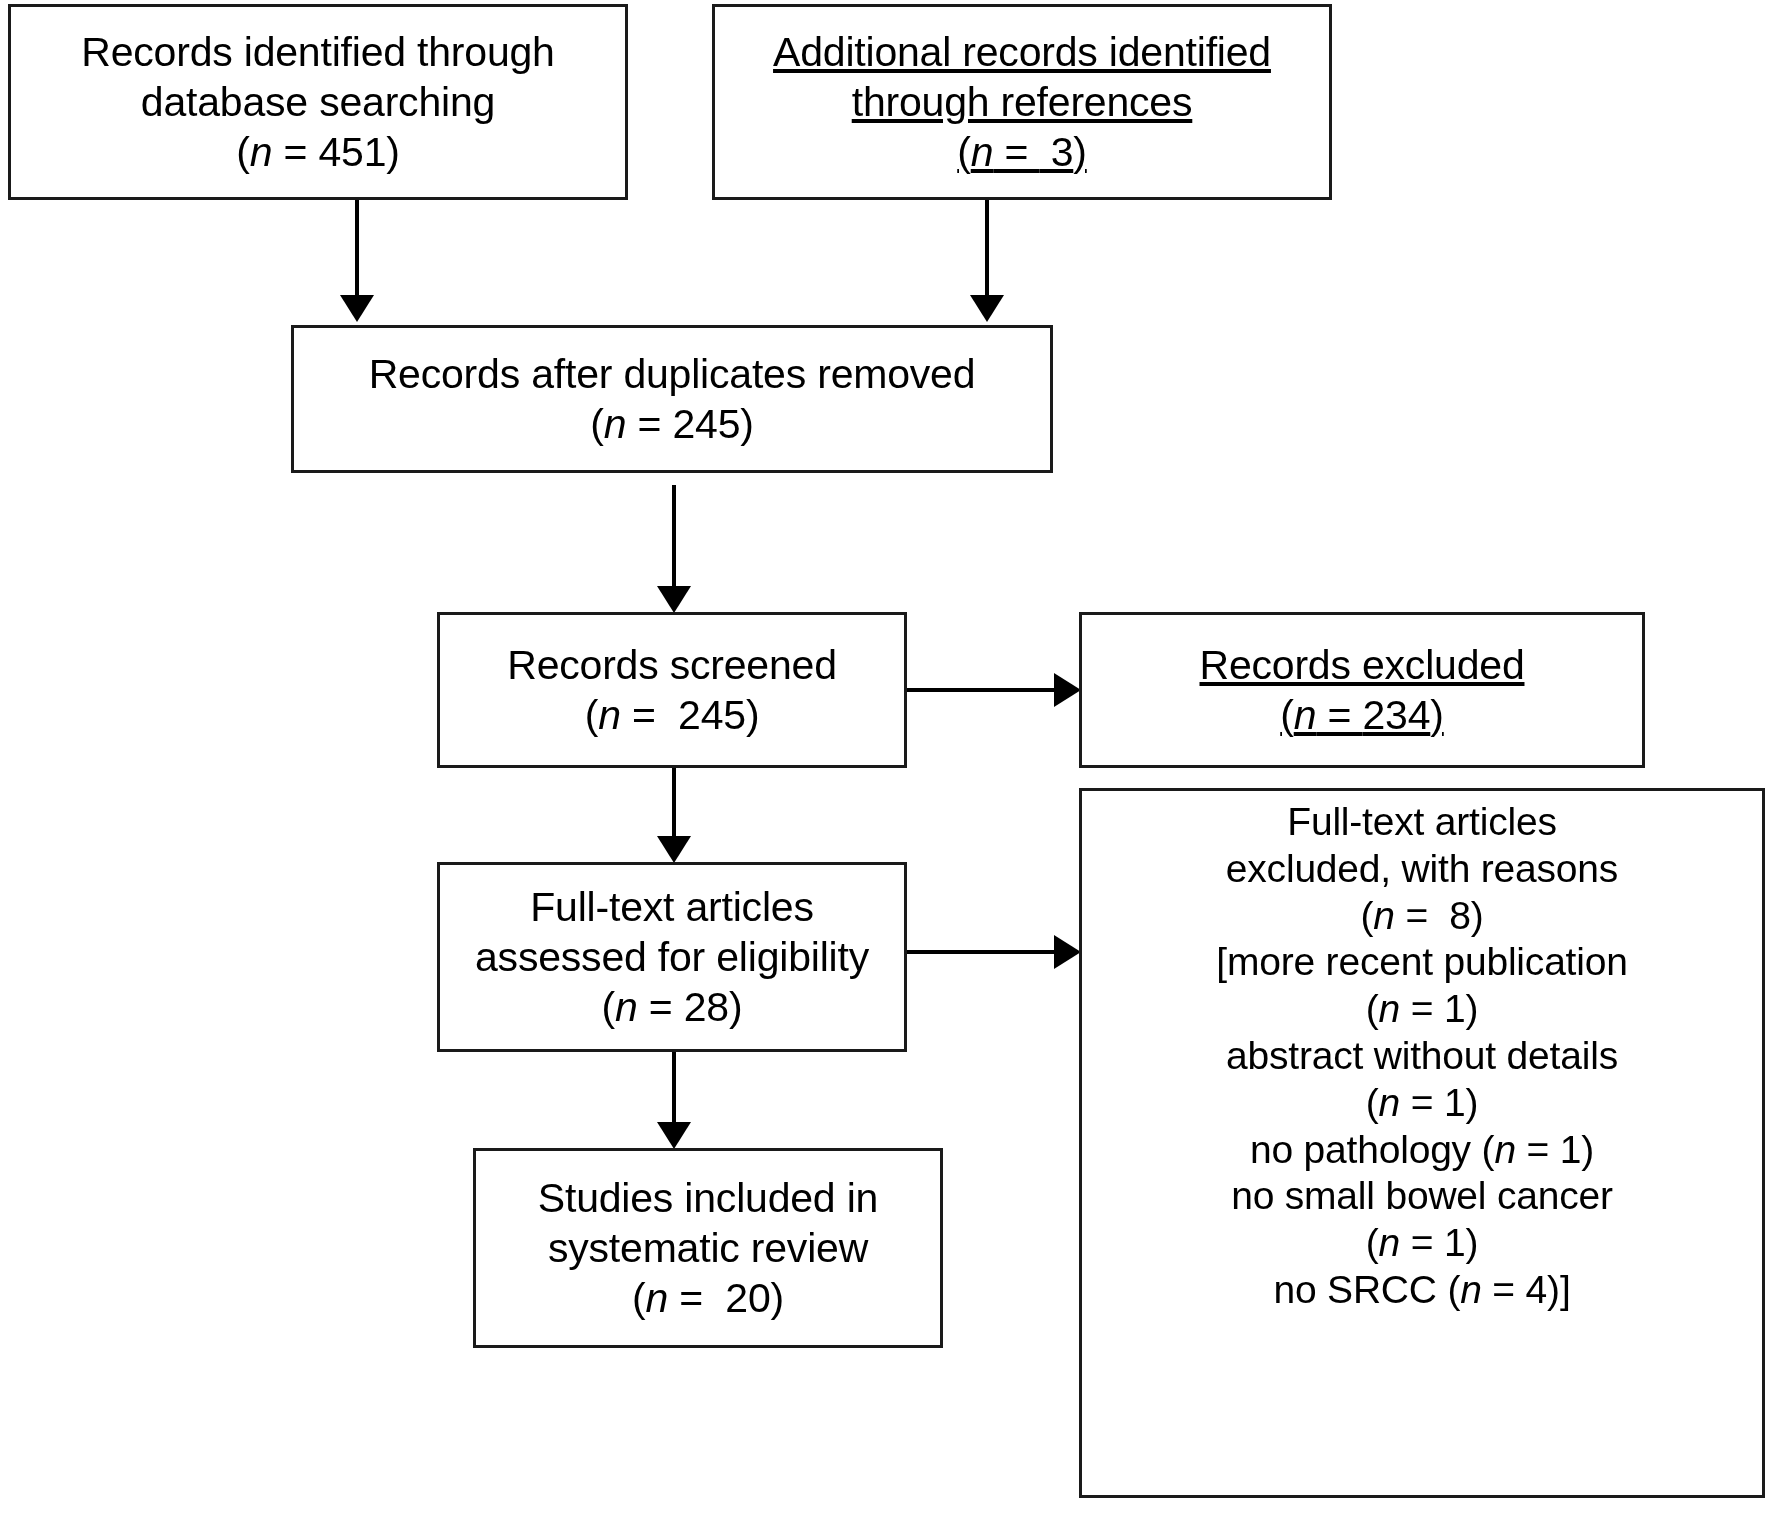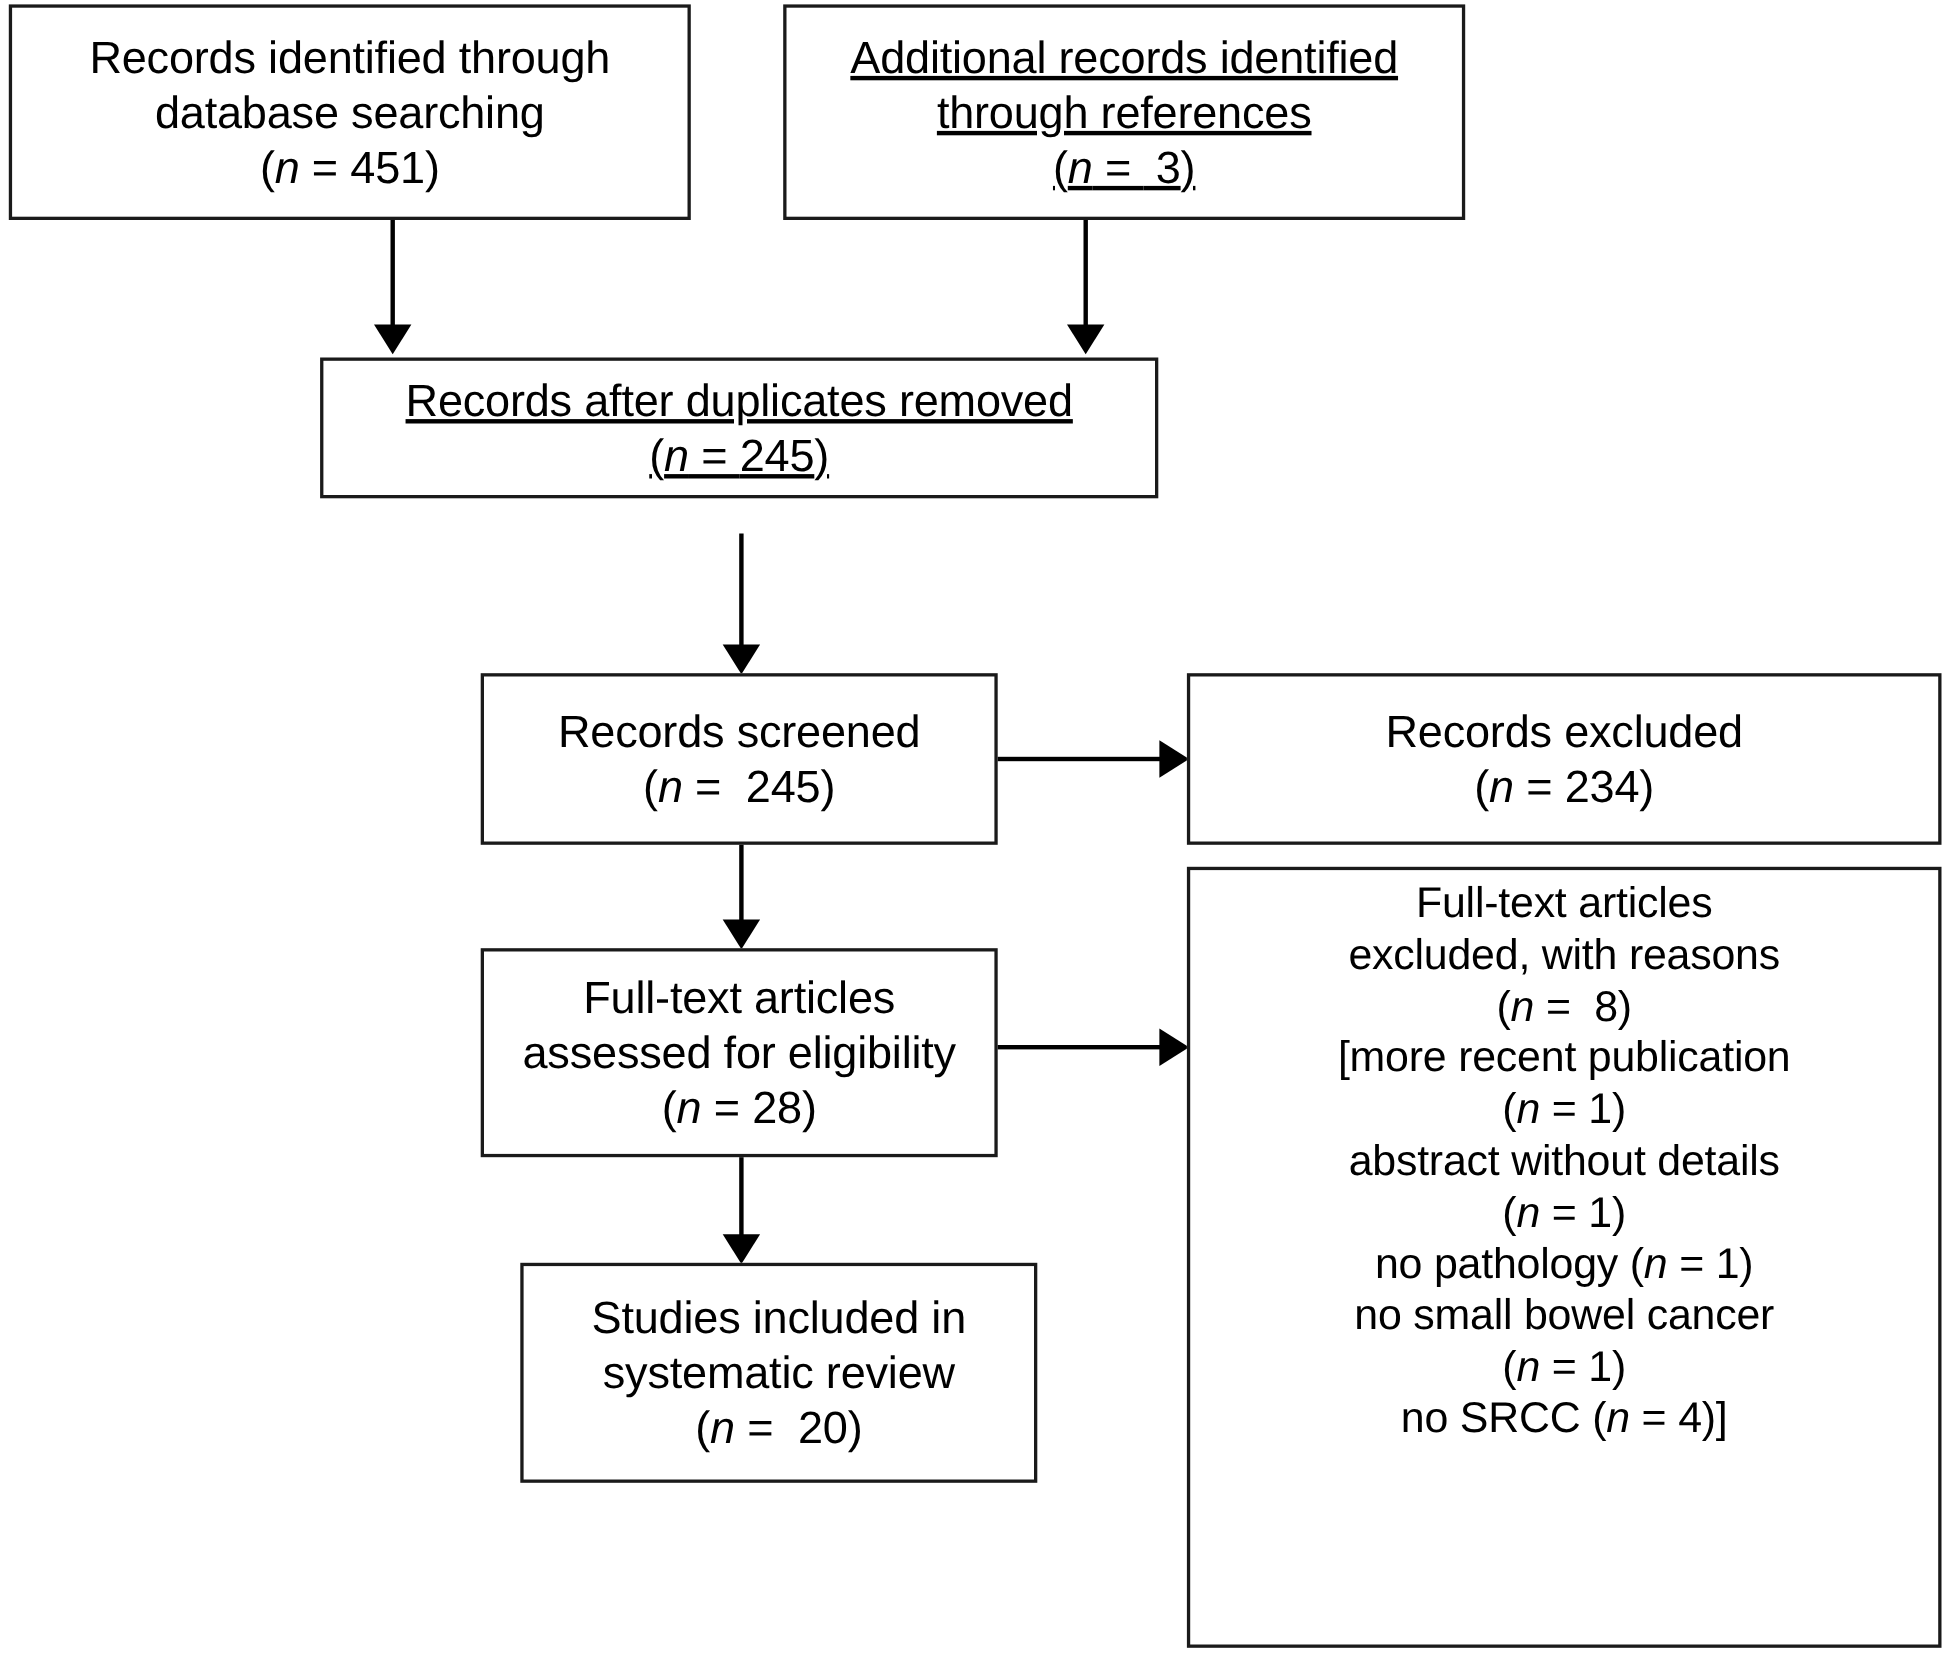--- a/index.html
+++ b/index.html
@@ -88,37 +88,37 @@
     <span class="ln">through references</span>
     <span class="ln"><span>(</span><span class="ital">n</span><span> = </span><span> 3</span><span>)</span></span>
   </div>
 
   <div class="vline" style="left:355px; top:200px; height:97px;"></div>
   <div class="arrow-down" style="left:340px; top:295px;"></div>
 
   <div class="vline" style="left:985px; top:200px; height:97px;"></div>
   <div class="arrow-down" style="left:970px; top:295px;"></div>
 
-  <div class="node" style="left:291px; top:325px; width:762px; height:128px;text-decoration:underline;">
+  <div class="node" style="left:291px; top:325px; width:762px; height:148px;">
     <span class="ln">Records after duplicates removed</span>
     <span class="ln"><span>(</span><span class="ital">n</span><span> = </span><span>245</span><span>)</span></span>
   </div>
 
   <div class="vline" style="left:672px; top:485px; height:103px;"></div>
   <div class="arrow-down" style="left:657px; top:586px;"></div>
 
   <div class="node" style="left:437px; top:612px; width:470px; height:156px;">
     <span class="ln">Records screened</span>
     <span class="ln"><span>(</span><span class="ital">n</span><span> = </span><span> 245</span><span>)</span></span>
   </div>
 
   <div class="hline" style="left:907px; top:688px; width:150px;"></div>
   <div class="arrow-right" style="left:1054px; top:673px;"></div>
 
-  <div class="node" style="left:1079px; top:612px; width:686px; height:156px;">
+  <div class="node" style="left:1079px; top:612px; width:566px; height:156px;text-decoration:underline;">
     <span class="ln">Records excluded</span>
     <span class="ln"><span>(</span><span class="ital">n</span><span> = </span><span>234</span><span>)</span></span>
   </div>
 
   <div class="vline" style="left:672px; top:768px; height:70px;"></div>
   <div class="arrow-down" style="left:657px; top:836px;"></div>
 
   <div class="node" style="left:437px; top:862px; width:470px; height:190px;">
     <span class="ln">Full-text articles</span>
     <span class="ln">assessed for eligibility</span>

